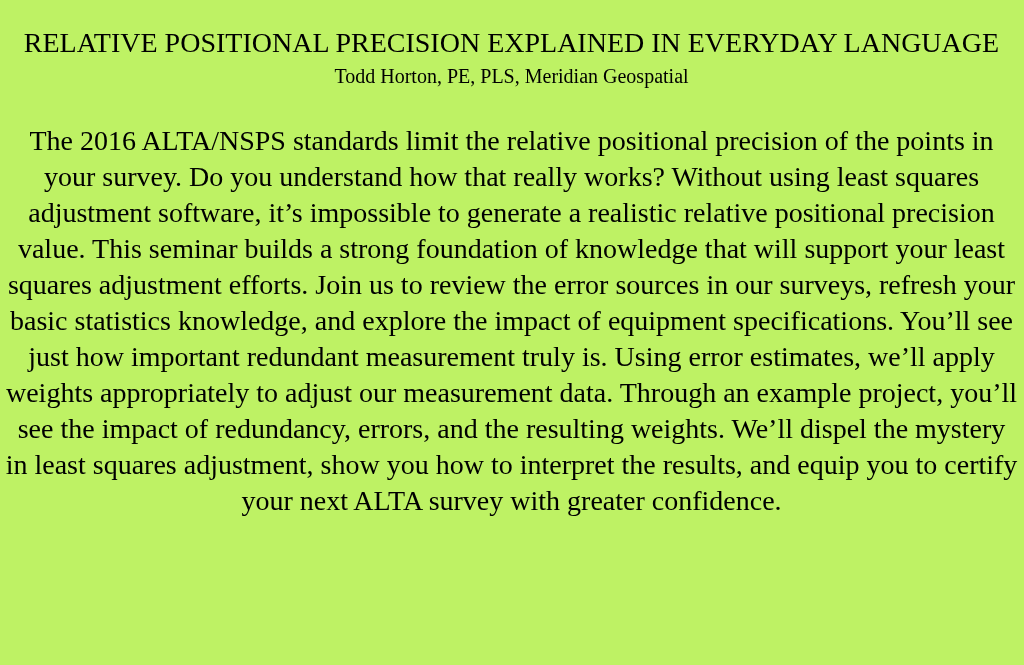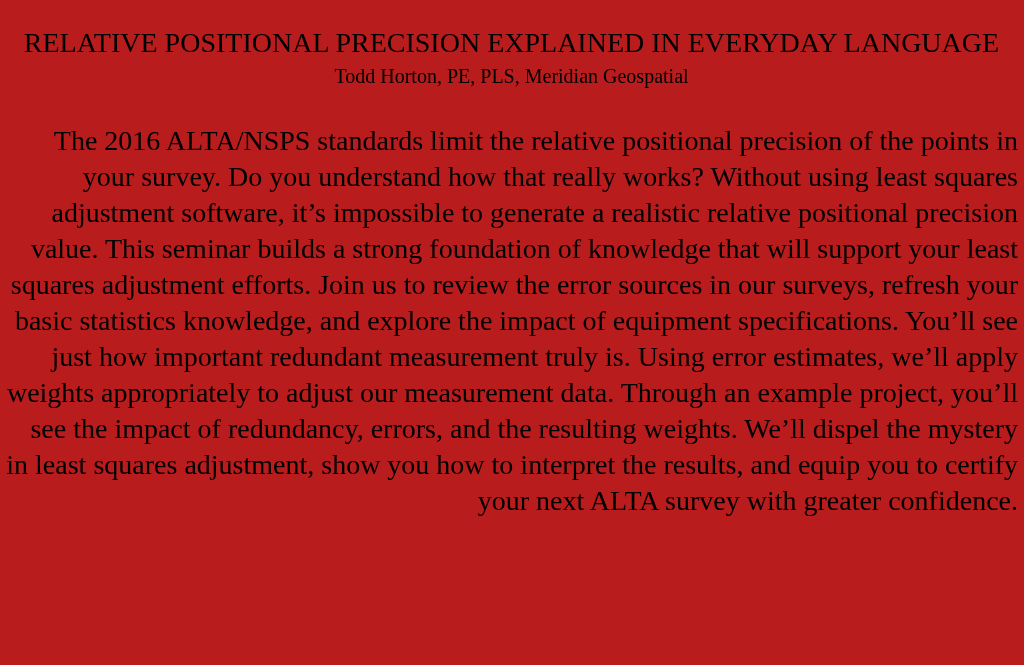--- a/index.html
+++ b/index.html
@@ -4,21 +4,21 @@
 <style>
   html, body {
     margin: 0;
     padding: 0;
     background: #ffffff;
   }
   .page {
     position: relative;
     width: 1024px;
     height: 665px;
-    background: #b91c1c;
+    background: #bef264;
     color: #000000;
     font-family: "Liberation Serif", "DejaVu Serif", serif;
     box-sizing: border-box;
     padding: 26px 6px 0 5px;
     overflow: hidden;
   }
   .doc-header {
     text-align: center;
   }
   .doc-title {
@@ -31,21 +31,21 @@
   }
   .doc-byline {
     font-size: 20px;
     line-height: 35px;
     margin: 0;
   }
   .doc-body {
     font-size: 28px;
     line-height: 36px;
     margin: 29px 0 0 0;
-    text-align: right;
+    text-align: center;
   }
 </style>
 </head>
 <body>
 
 <div class="page">
   <div class="doc-header">
     <h1 class="doc-title">RELATIVE POSITIONAL PRECISION EXPLAINED IN EVERYDAY LANGUAGE</h1>
     <p class="doc-byline">Todd Horton, PE, PLS, Meridian Geospatial</p>
   </div>

